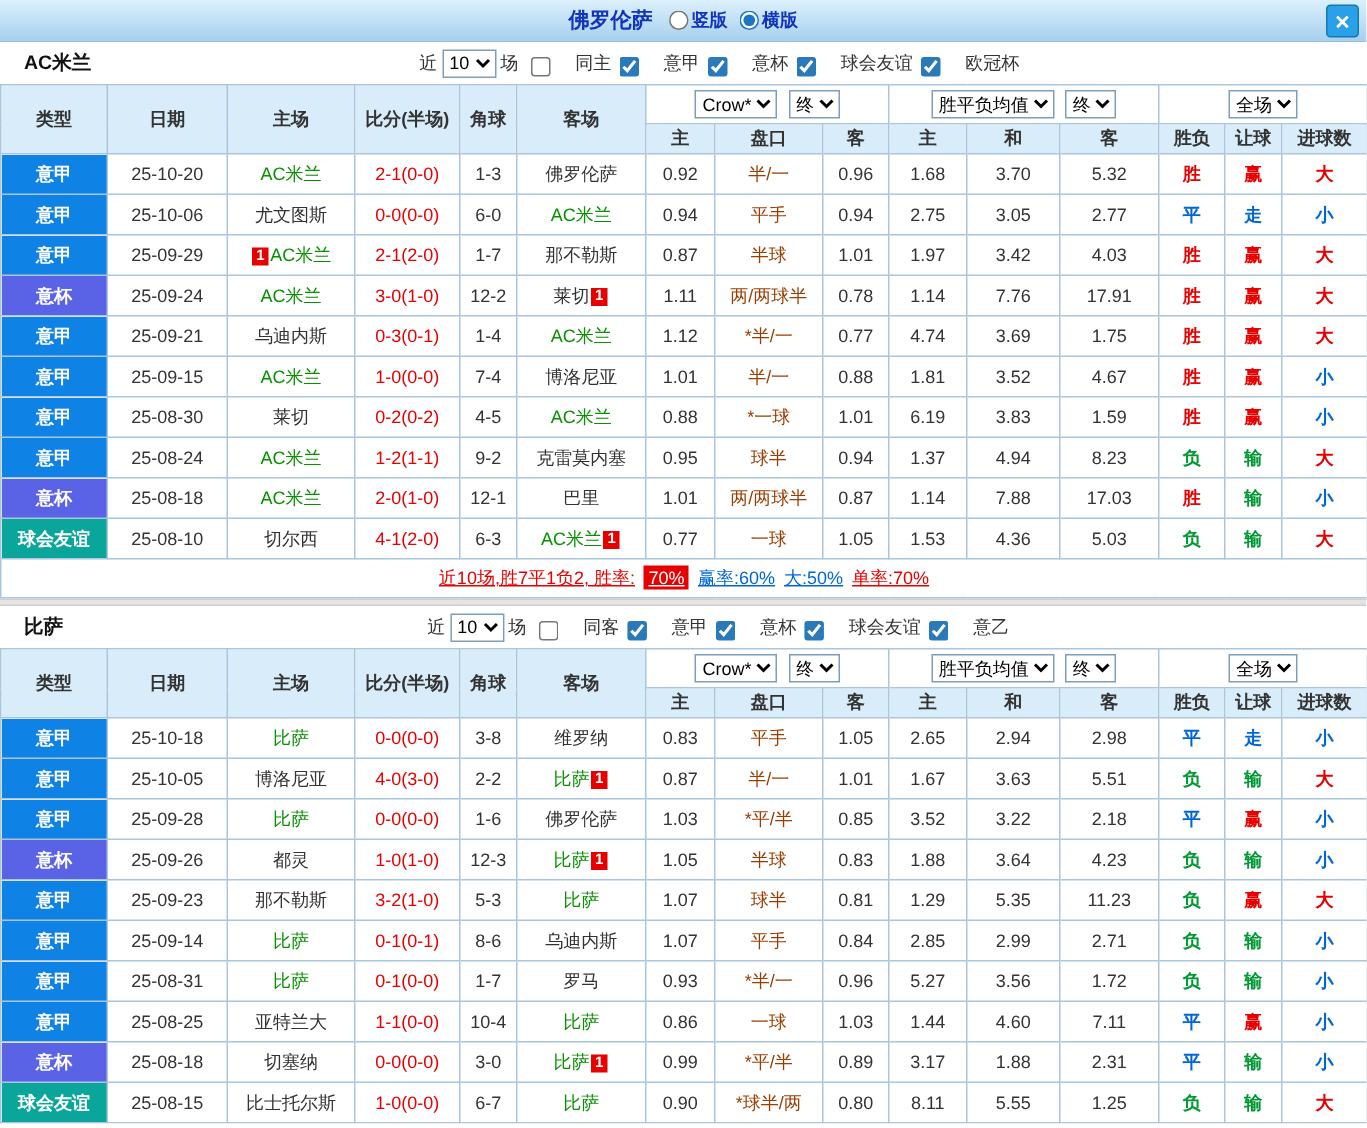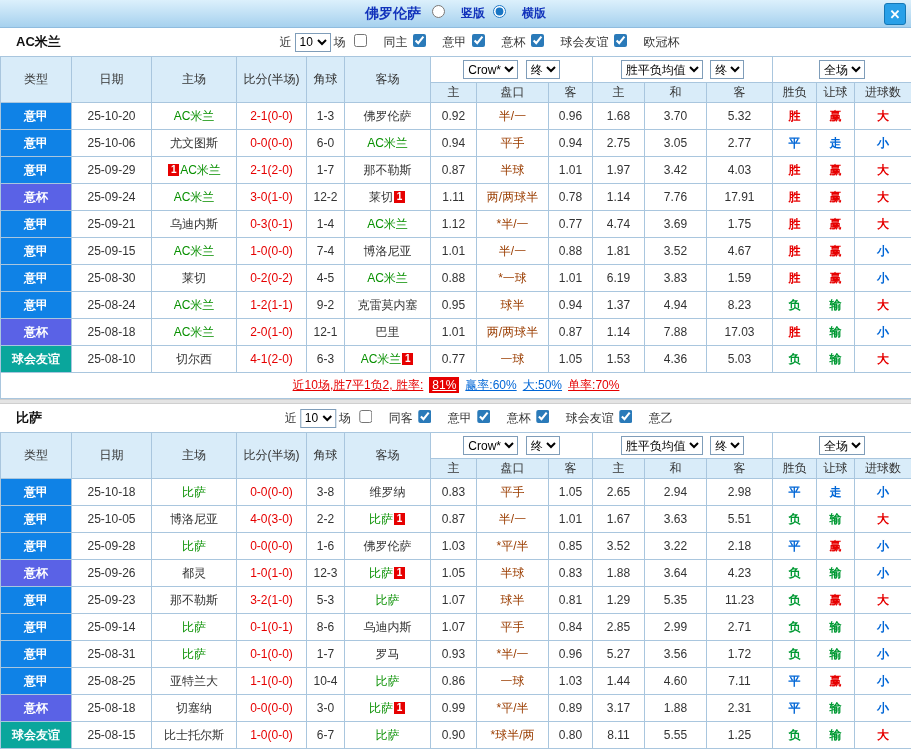--- a/index.html
+++ b/index.html
@@ -5,37 +5,37 @@
   *{box-sizing:border-box;}
   html,body{margin:0;padding:0;}
   body{width:911px;background:#fff;font-family:"Liberation Sans","DejaVu Sans",sans-serif;font-size:12px;color:#333;}
   .page{width:911px;}
 
   
   .titlebar{height:28px;background:linear-gradient(#dcf0fc,#a6d1ee);border-bottom:1px solid #8fbcdf;position:relative;display:flex;align-items:center;justify-content:center;}
   .titlebar-center{display:flex;align-items:center;gap:5px;}
   .titlebar .title{color:#1233bb;font-weight:bold;font-size:14px;margin-right:6px;}
   .radio-group{display:inline-flex;align-items:center;gap:8px;}
-  .radio-opt{display:inline-flex;align-items:flex-start;gap:16px;color:#1233bb;font-weight:bold;font-size:12px;cursor:pointer;}
+  .radio-opt{display:inline-flex;align-items:center;gap:2px;color:#1233bb;font-weight:bold;font-size:12px;cursor:pointer;}
   .radio-opt input{margin:0;width:13px;height:13px;accent-color:#1a76c4;}
   .close-btn{position:absolute;right:5px;top:3px;width:22px;height:22px;background:#29a0e8;border:1px solid #1577b5;border-radius:3px;color:#fff;font-size:13px;font-weight:bold;line-height:1;text-align:center;cursor:pointer;padding:0;}
 
   
   .section-bar{height:28px;position:relative;display:flex;align-items:center;background:#fff;}
   .team-name{font-size:13px;font-weight:bold;color:#111;margin-left:16px;}
   .controls{position:absolute;left:50%;transform:translateX(-44%);display:flex;align-items:center;gap:3px;color:#333;white-space:nowrap;}
   .controls select,.group-th select{height:19px;font-size:12px;border:1px solid #7f9db9;background:#fff;padding:0;}
   .filters{display:inline-flex;align-items:center;}
-  .filter{display:inline-flex;align-items:flex-start;gap:17px;margin-left:5px;cursor:pointer;}
+  .filter{display:inline-flex;align-items:flex-end;gap:17px;margin-left:5px;cursor:pointer;}
   .filter input{margin:0;width:13px;height:13px;accent-color:#2a7ab9;}
 
   
   table{border-collapse:collapse;table-layout:fixed;width:911px;}
   th,td{border:1px solid #a9c6de;text-align:center;white-space:nowrap;overflow:hidden;padding:0;}
-  thead th{background:#d9ecf9;color:#333;font-size:12px;font-weight:normal;height:22px;}
+  thead th{background:#d9ecf9;color:#333;font-size:12px;font-weight:bold;height:22px;}
   thead th.group-th{background:#fff;height:26px;font-weight:normal;}
   thead tr.subhead th{height:20px;}
   .group-th select{margin:0 2px;}
   tbody td{height:27px;font-size:12px;color:#333;}
   td.type{color:#fff;font-weight:bold;}
   .team-hl{color:#089000;}
   td.score{color:#e60000;}
   td.handicap{color:#9a3d00;}
   td.res{font-weight:bold;}
   .badge1{display:inline-block;background:#e60000;color:#fff;font-size:10px;font-weight:bold;width:11px;height:12px;line-height:12px;text-align:center;vertical-align:1px;margin:0 1px;}
@@ -314,21 +314,21 @@
           <td class="num">1.53</td>
           <td class="num">4.36</td>
           <td class="num">5.03</td>
           <td class="res" style="color: rgb(0, 153, 51);">负</td>
           <td class="res" style="color: rgb(0, 153, 51);">输</td>
           <td class="res" style="color: rgb(230, 0, 0);">大</td>
         </tr>
       </tbody>
     <tfoot>
       <tr>
-        <td colspan="15" class="summary"><span style="color: rgb(230, 0, 0);">近10场,胜7平1负2, 胜率:</span><span class="rate-badge">81%</span><span style="color: rgb(0, 102, 214);">赢率:60%</span><span style="color: rgb(0, 102, 214);">大:50%</span><span style="color: rgb(230, 0, 0);">单率:70%</span></td>
+        <td colspan="15" class="summary"><span style="color: rgb(230, 0, 0);">近10场,胜7平1负2, 胜率:</span><span class="rate-badge">70%</span><span style="color: rgb(0, 102, 214);">赢率:60%</span><span style="color: rgb(0, 102, 214);">大:50%</span><span style="color: rgb(230, 0, 0);">单率:70%</span></td>
       </tr>
     </tfoot>
   </table>
 
   <div class="section-divider"></div>
 
   <div class="section-bar">
     <span class="team-name">比萨</span>
     <div class="controls">
       <span>近</span>

